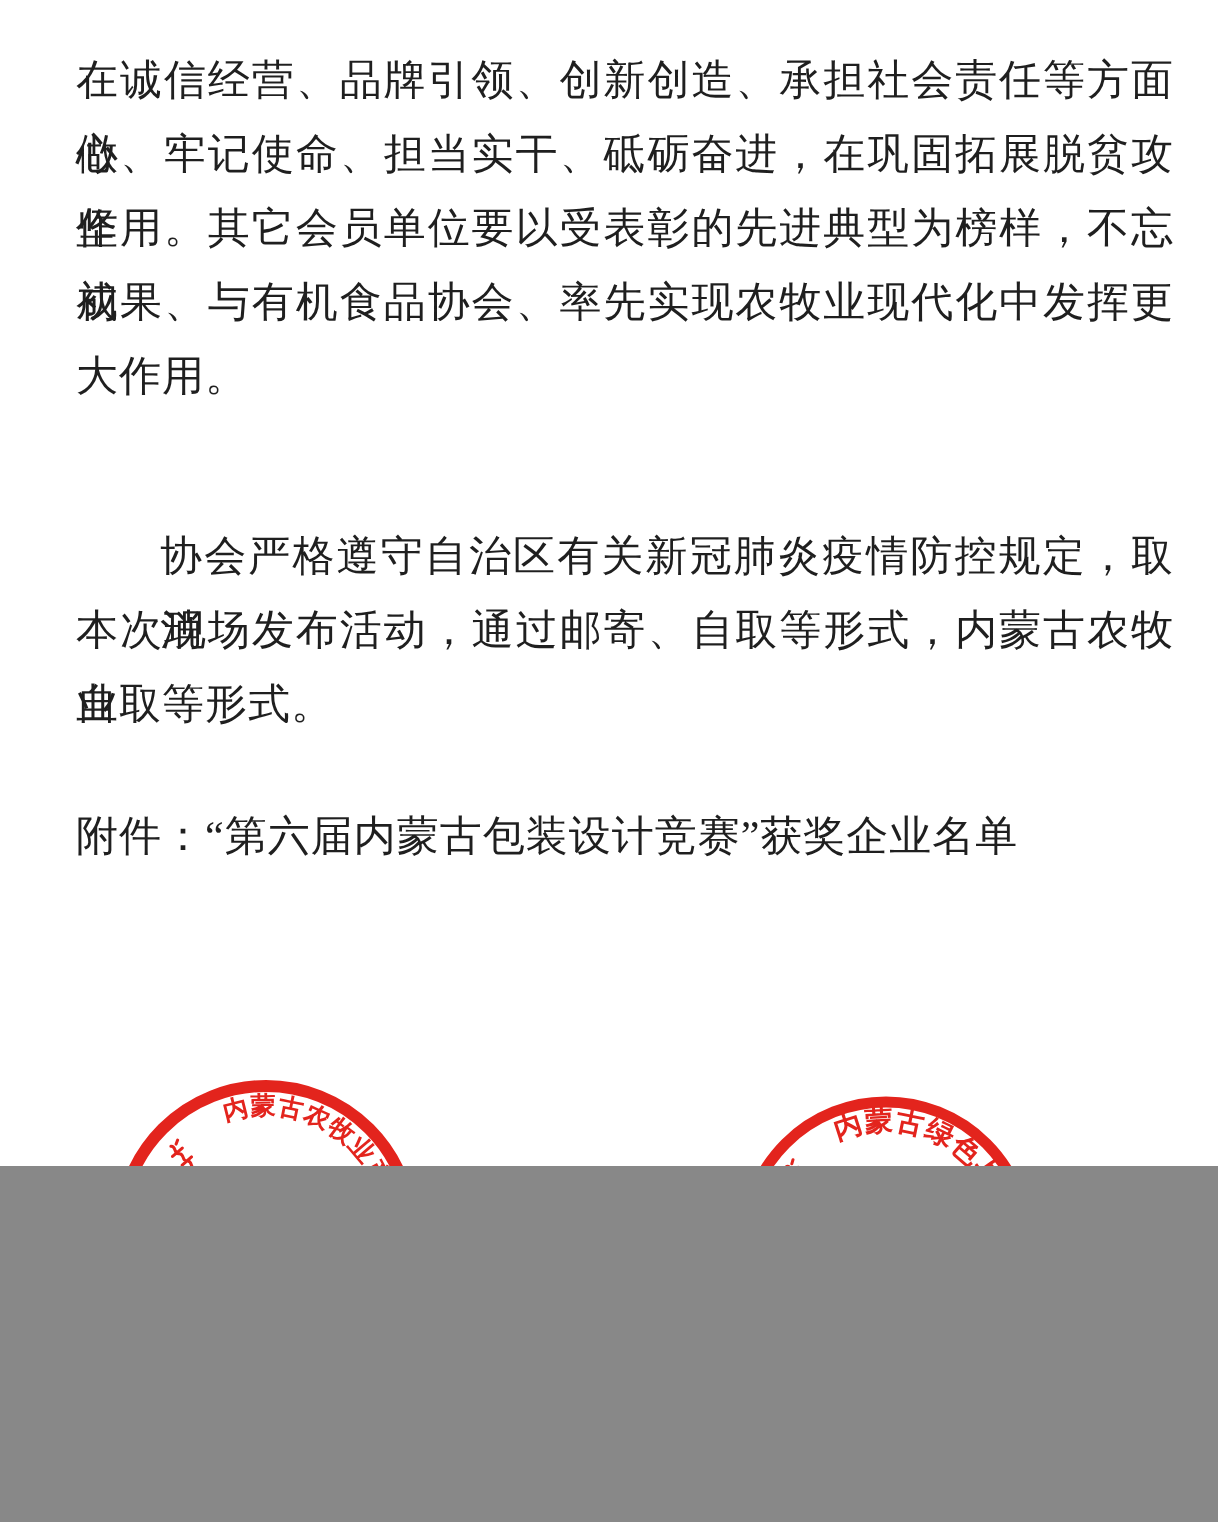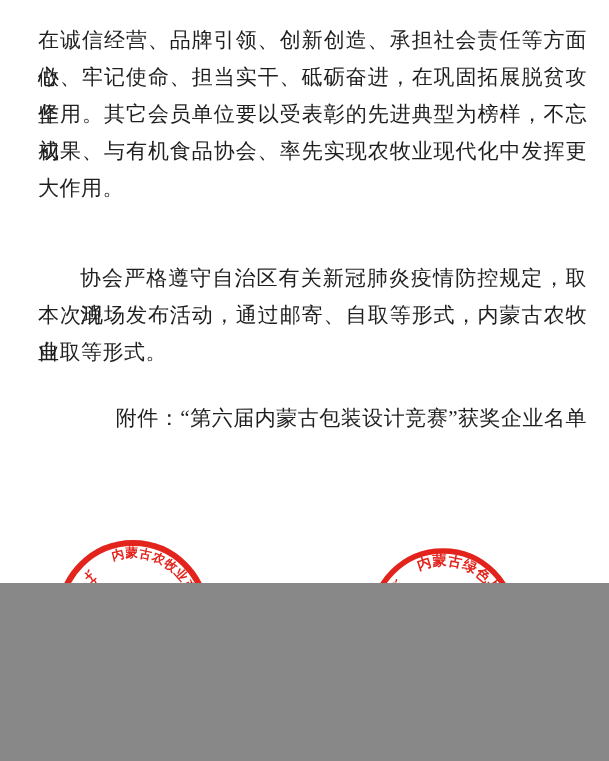--- a/index.html
+++ b/index.html
@@ -15,21 +15,21 @@
   .tblock{position:absolute;left:38px;width:549px;}
   .ln{
     height:37px;line-height:37px;
     font-size:21px;letter-spacing:0.5px;
     white-space:nowrap;
   }
   .ln.j{white-space:normal;text-align:justify;text-align-last:justify;}
   .ln.indent{padding-left:42px;margin-top:15px;}
   #para1{top:22px;}
   #para2{top:245px;}
-  #attachment{top:400px;text-align:right;}
+  #attachment{top:400px;}
   .org{
     position:absolute;
     font-size:20px;letter-spacing:1px;line-height:24px;
     color:#1c1c1c;white-space:nowrap;
     z-index:1;
   }
   #org-left-1{left:57px;top:601px;}
   #org-left-2{left:38px;top:641px;}
   #org-right-1{left:393px;top:603px;}
   #org-right-2{left:370px;top:643px;letter-spacing:2px;}

